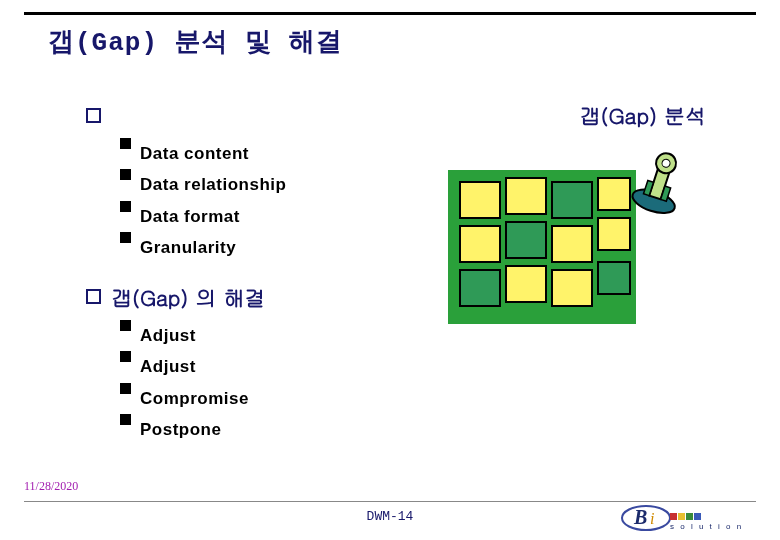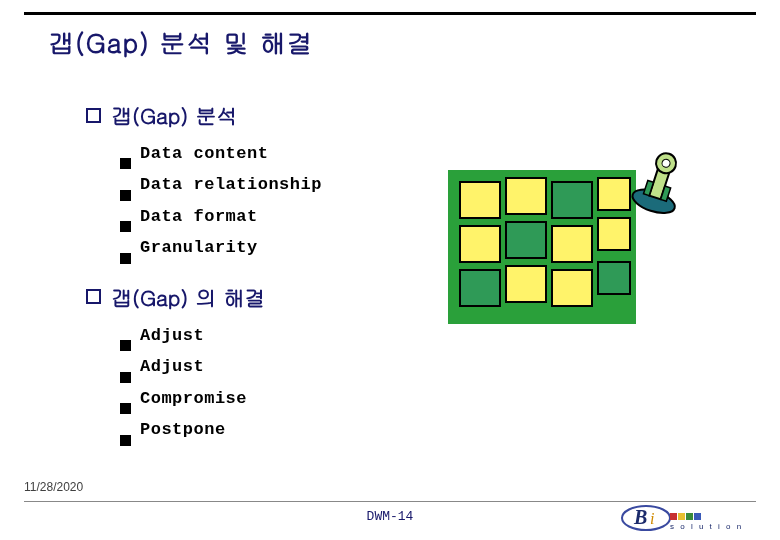--- a/index.html
+++ b/index.html
@@ -1,29 +1,29 @@
 <!DOCTYPE html>
 <html><head>
 <meta charset="utf-8">
 <style>
   * { margin: 0; padding: 0; box-sizing: border-box; }
   html, body { width: 780px; height: 540px; background: #fff; font-family: "Malgun Gothic", "Gulim", Arial, sans-serif; color: #000; }
   .slide { position: relative; width: 780px; height: 540px; }
   .top-rule { position: absolute; left: 24px; top: 12px; width: 732px; height: 3px; background: #000; }
-  .title { position: absolute; left: 48px; top: 24px; font-size: 26px; font-weight: 700; color: #17176a; letter-spacing: 1px; }
+  .title { position: absolute; left: 48px; top: 24px; font-size: 26px; font-weight: 700; color: #17176a; letter-spacing: 1px; font-family: Liberation Mono, monospace; }
   .body { position: absolute; left: 86px; top: 100px; width: 620px; }
   .h2 { display: flex; align-items: center; font-size: 21px; font-weight: 700; color: #17176a; margin-top: 18px; margin-bottom: 8px; }
-  .h2:first-child { margin-top: 0; }
+  .h2:first-child { margin-top: 0; justify-content: space-between; }
   .sq-hollow { display: inline-block; width: 15px; height: 15px; border: 2px solid #17176a; margin-right: 10px; }
   .ul2 { margin-left: 34px; }
-  .li2 { display: flex; align-items: flex-end; font-size: 17px; font-weight: 600; color: #000; line-height: 1.85; font-family: Liberation Mono, monospace; letter-spacing: 0.5px; }
+  .li2 { display: flex; align-items: flex-start; font-size: 17px; font-weight: 600; color: #000; line-height: 1.85; font-family: Liberation Sans, sans-serif; letter-spacing: 0.5px; }
   .sq-solid { display: inline-block; width: 11px; height: 11px; background: #000; margin-right: 9px; }
   .illus { position: absolute; right: 86px; top: 148px; width: 252px; height: 182px; }
   .footer-rule { position: absolute; left: 24px; bottom: 38px; width: 732px; height: 0; border-top: 1px solid #888; }
-  .date { position: absolute; left: 24px; bottom: 46px; font-size: 12px; color: #404040; font-family: Liberation Sans, sans-serif; }
+  .date { position: absolute; left: 24px; bottom: 46px; font-size: 12px; color: #a21caf; font-family: Liberation Serif, serif; }
   .footer-label { position: absolute; left: 50%; bottom: 16px; transform: translateX(-50%); font-size: 13px; color: #17176a; font-family: Liberation Mono, monospace; }
   .logo { position: absolute; right: 30px; bottom: 8px; width: 130px; height: 28px; }
 </style>
 </head>
 <body>
 
 <div class="slide">
   <div class="top-rule"></div>
   <div class="title">갭(Gap) 분석 및 해결</div>
 

